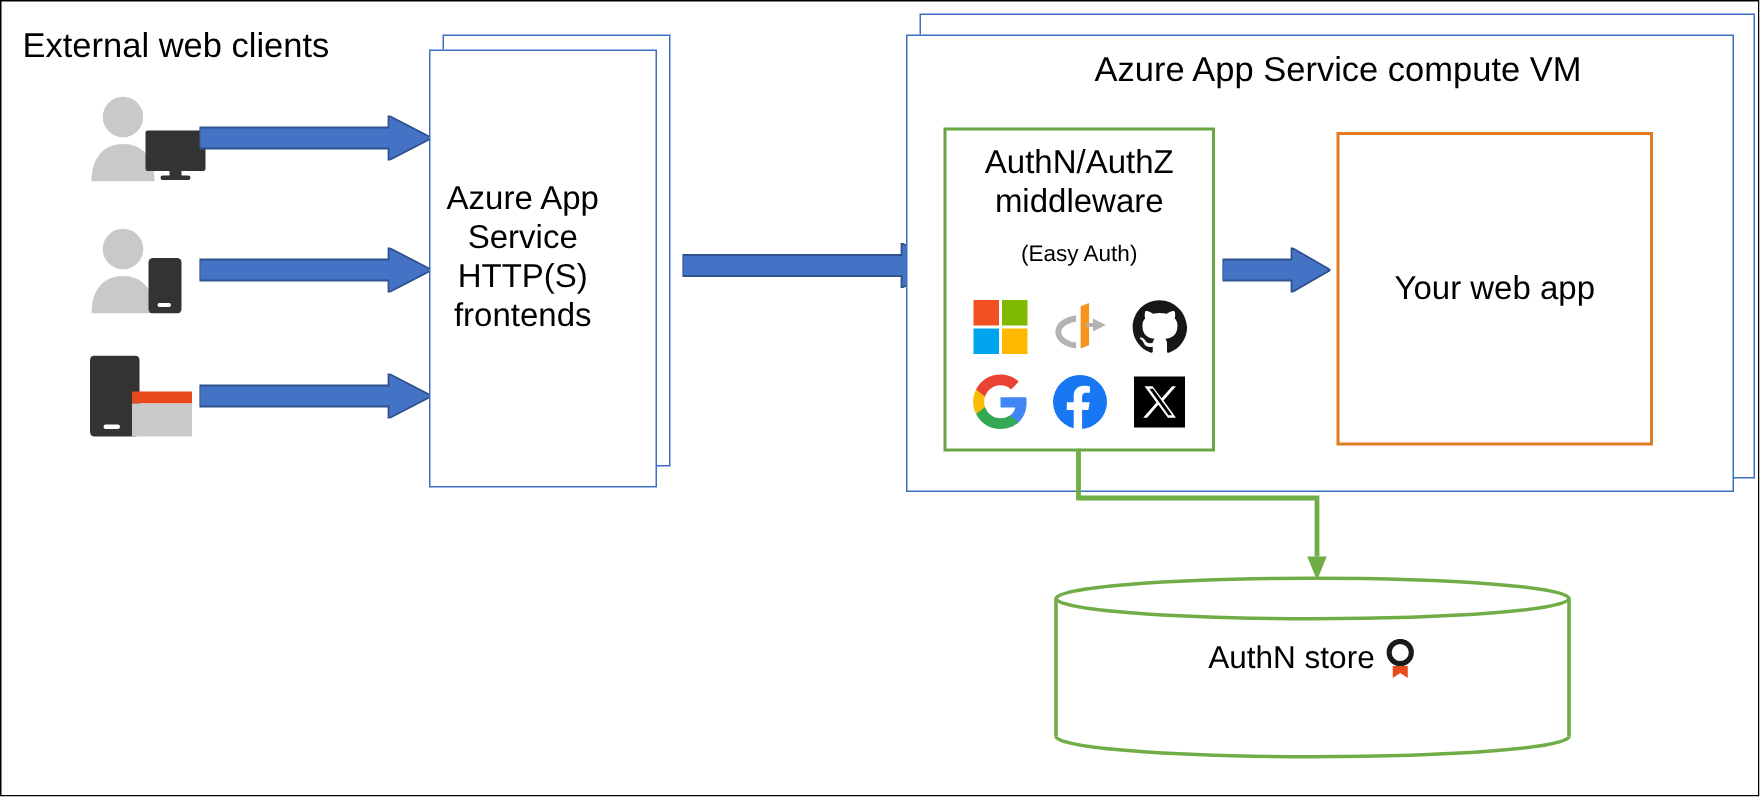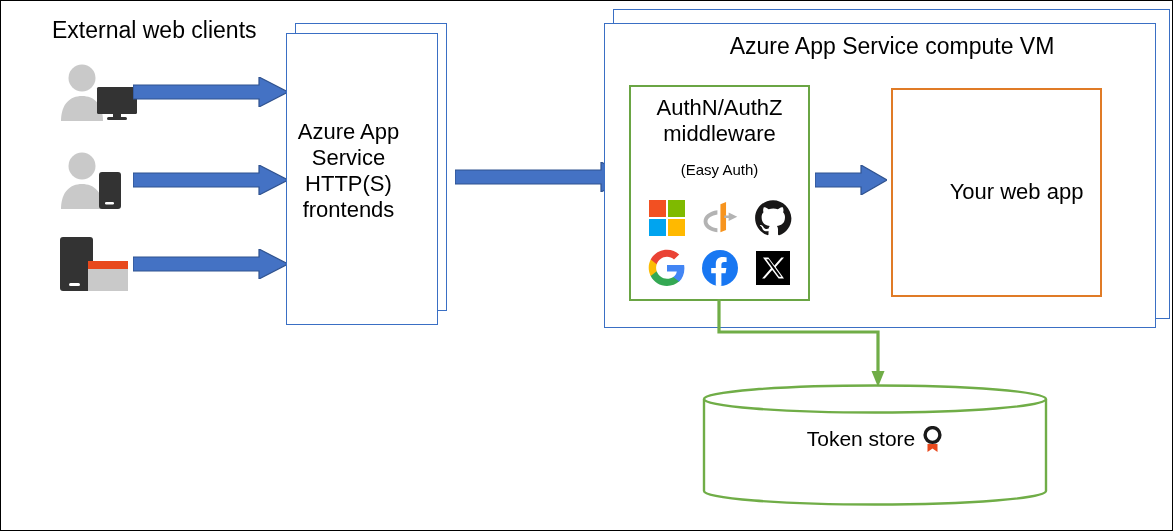--- a/index.html
+++ b/index.html
@@ -5,21 +5,21 @@
   html,body{margin:0;padding:0;background:#fff;}
   body{font-family:"Liberation Sans",sans-serif;}
   #canvas{
     position:relative;width:1173px;height:531px;background:#fff;
     border:1px solid #000;box-sizing:border-box;overflow:hidden;
   }
   .abs{position:absolute;}
   .txt{color:#000;text-align:center;line-height:1.18;white-space:pre-line;}
 
   
-  #clients-title{left:14px;top:16px;font-size:23px;text-align:left;margin-left:37px;}
+  #clients-title{left:14px;top:16px;font-size:23px;text-align:left;}
 
   
   .stack-back{border:1.6px solid #3a6fc4;background:#fff;box-sizing:border-box;}
   .stack-front{border:1.6px solid #3a6fc4;background:#fff;box-sizing:border-box;}
 
   
   .box-green{border:2px solid #6aa544;background:#fff;box-sizing:border-box;}
   .box-orange{border:2px solid #e07b26;background:#fff;box-sizing:border-box;}
 
   
@@ -141,35 +141,35 @@
       <path fill="#FFFFFF" d="M9 8.5h5.4l6 8 7-8h2.6l-8.3 9.5L30 29.5h-5.4l-6.4-8.6-7.5 8.6H8.1
         l8.9-10.2L9 8.5zm3.3 1.7l12.7 17.6h2.4L14.7 10.2h-2.4z"></path>
     </svg>
   </div>
 
   <svg class="abs arrow-blue" style="left:814px;top:164px;" width="72" height="30" viewBox="0 0 72 30">
     <path d="M0 8 L46 8 L46 0 L72 15 L46 30 L46 22 L0 22 Z" fill="#4472C4" stroke="#2F528F" stroke-width="1.2"></path>
   </svg>
 
   <div class="abs box-orange" style="left:890px;top:87px;width:211px;height:209px;"></div>
-  <div class="abs txt" id="webapp-label" style="left:890px;top:178px;width:211px;margin-left:20px;">Your web app</div>
+  <div class="abs txt" id="webapp-label" style="left:890px;top:178px;width:211px;">Your web app</div>
 
   <svg class="abs" style="left:700px;top:298px;" width="200" height="92" viewBox="0 0 200 92">
     <path d="M18 0 L18 33 L177 33 L177 72" fill="none" stroke="#70AD47" stroke-width="3.2"></path>
     <path d="M177 88 L170.5 72 L183.5 72 Z" fill="#70AD47"></path>
   </svg>
 
   <svg class="abs" style="left:700px;top:382px;" width="348" height="126" viewBox="0 0 348 126">
     <path d="M3 16 L3 108" fill="none" stroke="#70AD47" stroke-width="2.4"></path>
     <path d="M345 16 L345 108" fill="none" stroke="#70AD47" stroke-width="2.4"></path>
     <ellipse cx="174" cy="16" rx="171" ry="13.5" fill="#fff" stroke="#70AD47" stroke-width="2.4"></ellipse>
     <path d="M3 108 A171 13.5 0 0 0 345 108" fill="none" stroke="#70AD47" stroke-width="2.4"></path>
   </svg>
 
   <div class="abs" style="left:700px;top:425px;width:348px;display:flex;justify-content:center;align-items:center;gap:7px;">
-    <span class="txt" id="ts-title">Token store</span>
+    <span class="txt" id="ts-title">AuthN store</span>
     <svg width="21" height="27" viewBox="0 0 21 27">
       <circle cx="10.5" cy="9" r="7.4" fill="none" stroke="#1A1A1A" stroke-width="3.4"></circle>
       <path d="M5.5 18 L15.5 18 L15.5 26 L10.5 22.6 L5.5 26 Z" fill="#E8491D"></path>
     </svg>
   </div>
 
 </div>
 
 </body></html>

